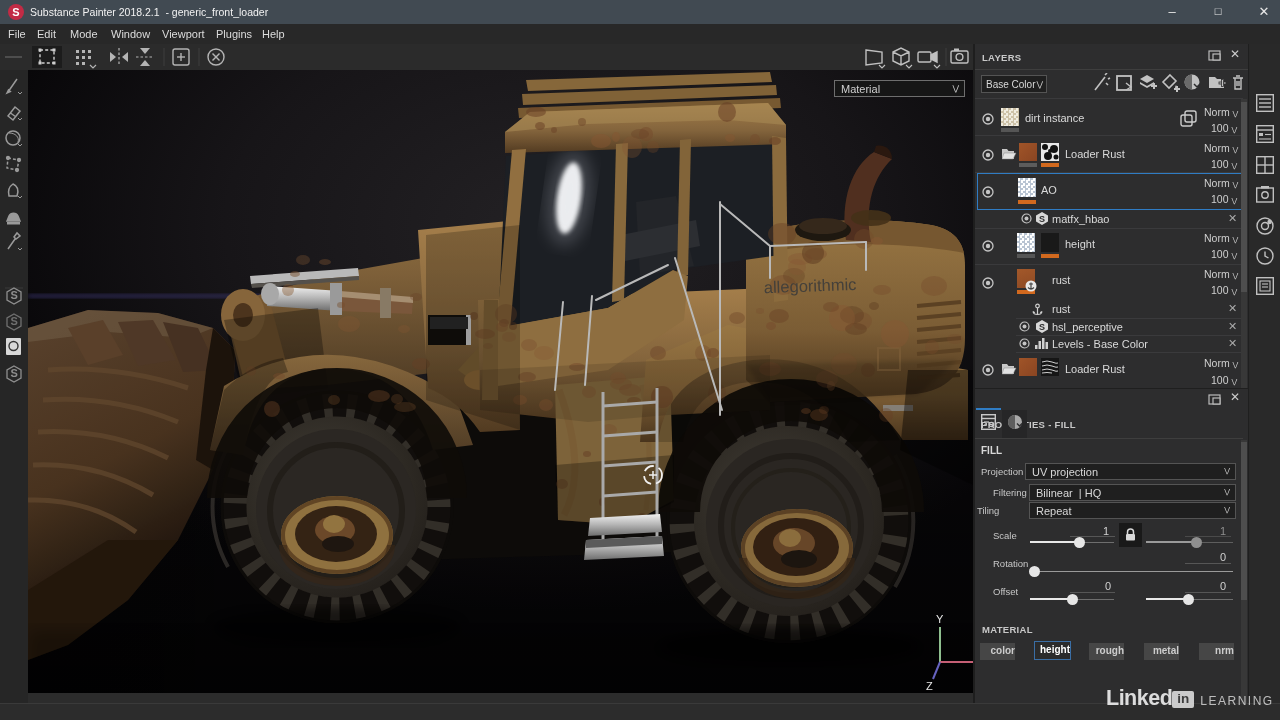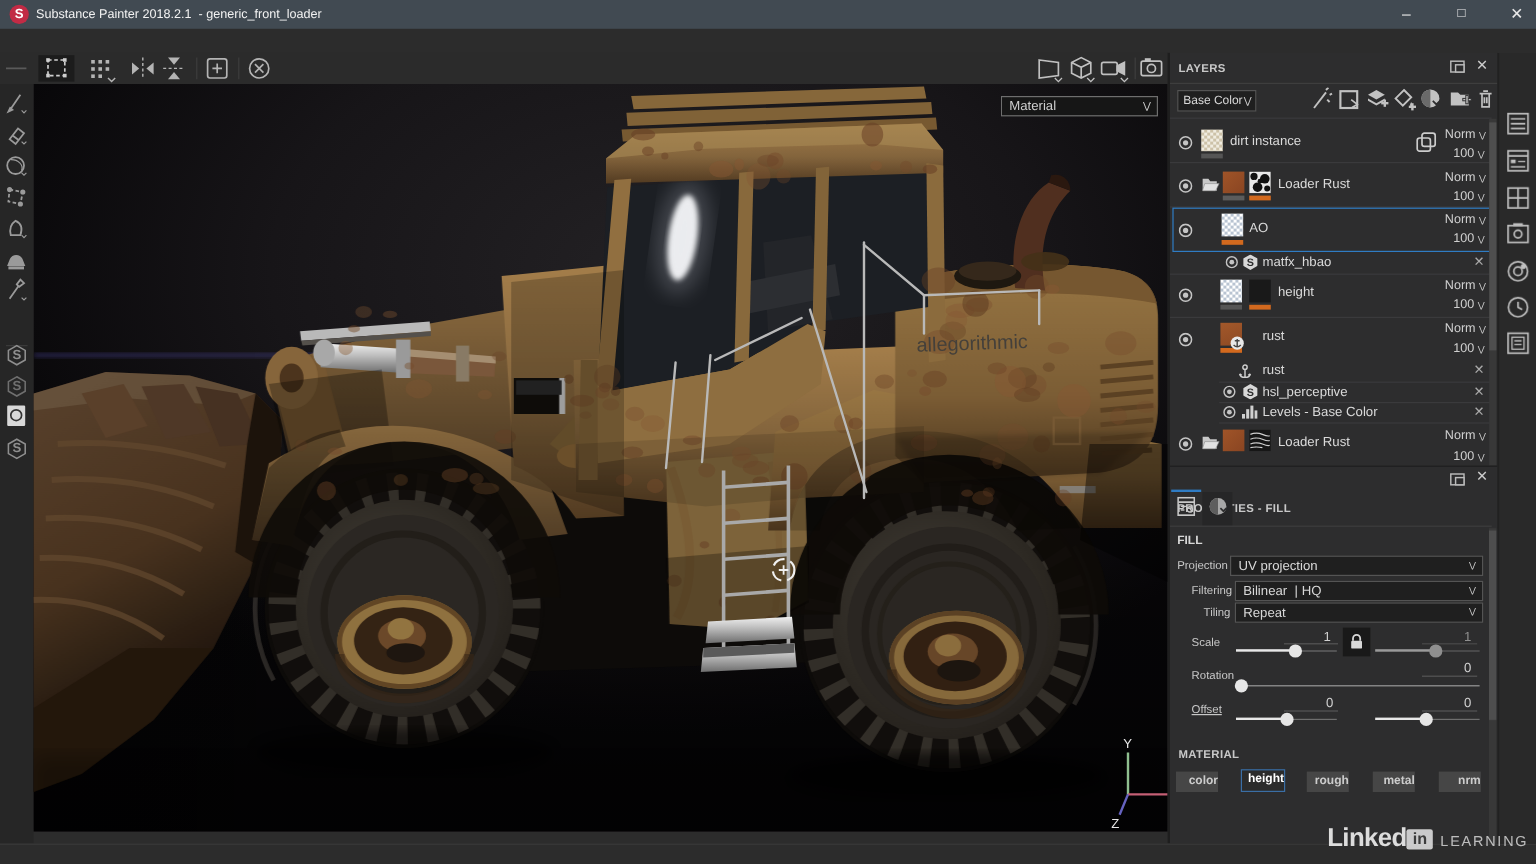--- a/index.html
+++ b/index.html
@@ -57,20 +57,29 @@
 <div id="stage">
 
   <div id="titlebar" class="abs">
     <div class="ticon abs">S</div>
     <div class="ttext abs">Substance Painter 2018.2.1&nbsp; - generic_front_loader</div>
     <div class="winbtn abs" style="left:1149px;">–</div>
     <div class="winbtn abs" style="left:1195px; font-size:11px;">□</div>
     <div class="winbtn abs" style="left:1241px;">✕</div>
   </div>
 
+  <div id="menubar" class="abs">
+    <span style="left:8px;">File</span>
+    <span style="left:37px;">Edit</span>
+    <span style="left:70px;">Mode</span>
+    <span style="left:111px;">Window</span>
+    <span style="left:162px;">Viewport</span>
+    <span style="left:216px;">Plugins</span>
+    <span style="left:262px;">Help</span>
+  </div>
 
   <div id="toolbar" class="abs">
     <svg width="973" height="26">
       <g stroke="#5a5a5a" stroke-width="1.5">
           <line x1="5" y1="13" x2="22" y2="13"></line>
         </g>
 
       <rect x="32" y="2" width="30" height="22" fill="#1c1c1c"></rect>
       <g stroke="#cfcfcf" stroke-width="1.4" fill="none">
         <rect x="40" y="6" width="14" height="13" stroke-dasharray="3 2.2"></rect>
@@ -788,21 +797,21 @@
     <div class="plabel" style="left:6px; top:422px;">Projection</div>
     <div class="ddown" style="left:50px; top:419px; width:211px; height:17px;">
       <span style="position:absolute; left:6px; top:2px;">UV projection</span>
       <span class="chev" style="right:5px; top:3px;">⋁</span>
     </div>
     <div class="plabel" style="left:18px; top:443px;">Filtering</div>
     <div class="ddown" style="left:54px; top:440px; width:207px; height:17px;">
       <span style="position:absolute; left:6px; top:2px;">Bilinear&nbsp; | HQ</span>
       <span class="chev" style="right:5px; top:3px;">⋁</span>
     </div>
-    <div class="plabel" style="left:28px; top:461px;">Tiling</div>
+    <div class="plabel" style="left:2px; top:461px;">Tiling</div>
     <div class="ddown" style="left:54px; top:458px; width:207px; height:17px;">
       <span style="position:absolute; left:6px; top:2px;">Repeat</span>
       <span class="chev" style="right:5px; top:3px;">⋁</span>
     </div>
 
     <div class="plabel" style="left:18px; top:486px;">Scale</div>
     <div class="pval" style="left:128px; top:481px;">1</div>
     <div class="abs" style="left:95px; top:492px; width:45px; height:1px; background:#565656;"></div>
     <div class="slider-track" style="left:55px; top:498px; width:84px; background:#6e6e6e;"></div>
     <div class="abs" style="left:55px; top:497px; width:50px; height:2px; background:#e8e8e8;"></div>
@@ -817,21 +826,21 @@
     <div class="abs" style="left:171px; top:497px; width:51px; height:2px; background:#9a9a9a;"></div>
     <div class="slider-knob" style="left:216px; top:493px; width:11px; height:11px; background:#8f8f8f;"></div>
     <div class="pval" style="left:245px; top:481px; color:#8f8f8f;">1</div>
 
     <div class="plabel" style="left:18px; top:514px;">Rotation</div>
     <div class="pval" style="left:245px; top:507px;">0</div>
     <div class="abs" style="left:210px; top:519px; width:46px; height:1px; background:#565656;"></div>
     <div class="slider-track" style="left:55px; top:527px; width:203px; background:#9a9a9a;"></div>
     <div class="slider-knob" style="left:54px; top:522px; width:11px; height:11px;"></div>
 
-    <div class="plabel" style="left:18px; top:542px;text-decoration:underline;">Offset</div>
+    <div class="plabel" style="left:18px; top:542px;">Offset</div>
     <div class="pval" style="left:130px; top:536px;">0</div>
     <div class="abs" style="left:95px; top:548px; width:45px; height:1px; background:#565656;"></div>
     <div class="slider-track" style="left:55px; top:555px; width:84px; background:#6e6e6e;"></div>
     <div class="abs" style="left:55px; top:554px; width:43px; height:2px; background:#e8e8e8;"></div>
     <div class="slider-knob" style="left:92px; top:550px; width:11px; height:11px;"></div>
     <div class="pval" style="left:245px; top:536px;">0</div>
     <div class="abs" style="left:210px; top:548px; width:46px; height:1px; background:#565656;"></div>
     <div class="slider-track" style="left:171px; top:555px; width:87px; background:#6e6e6e;"></div>
     <div class="abs" style="left:171px; top:554px; width:43px; height:2px; background:#e8e8e8;"></div>
     <div class="slider-knob" style="left:208px; top:550px; width:11px; height:11px;"></div>

